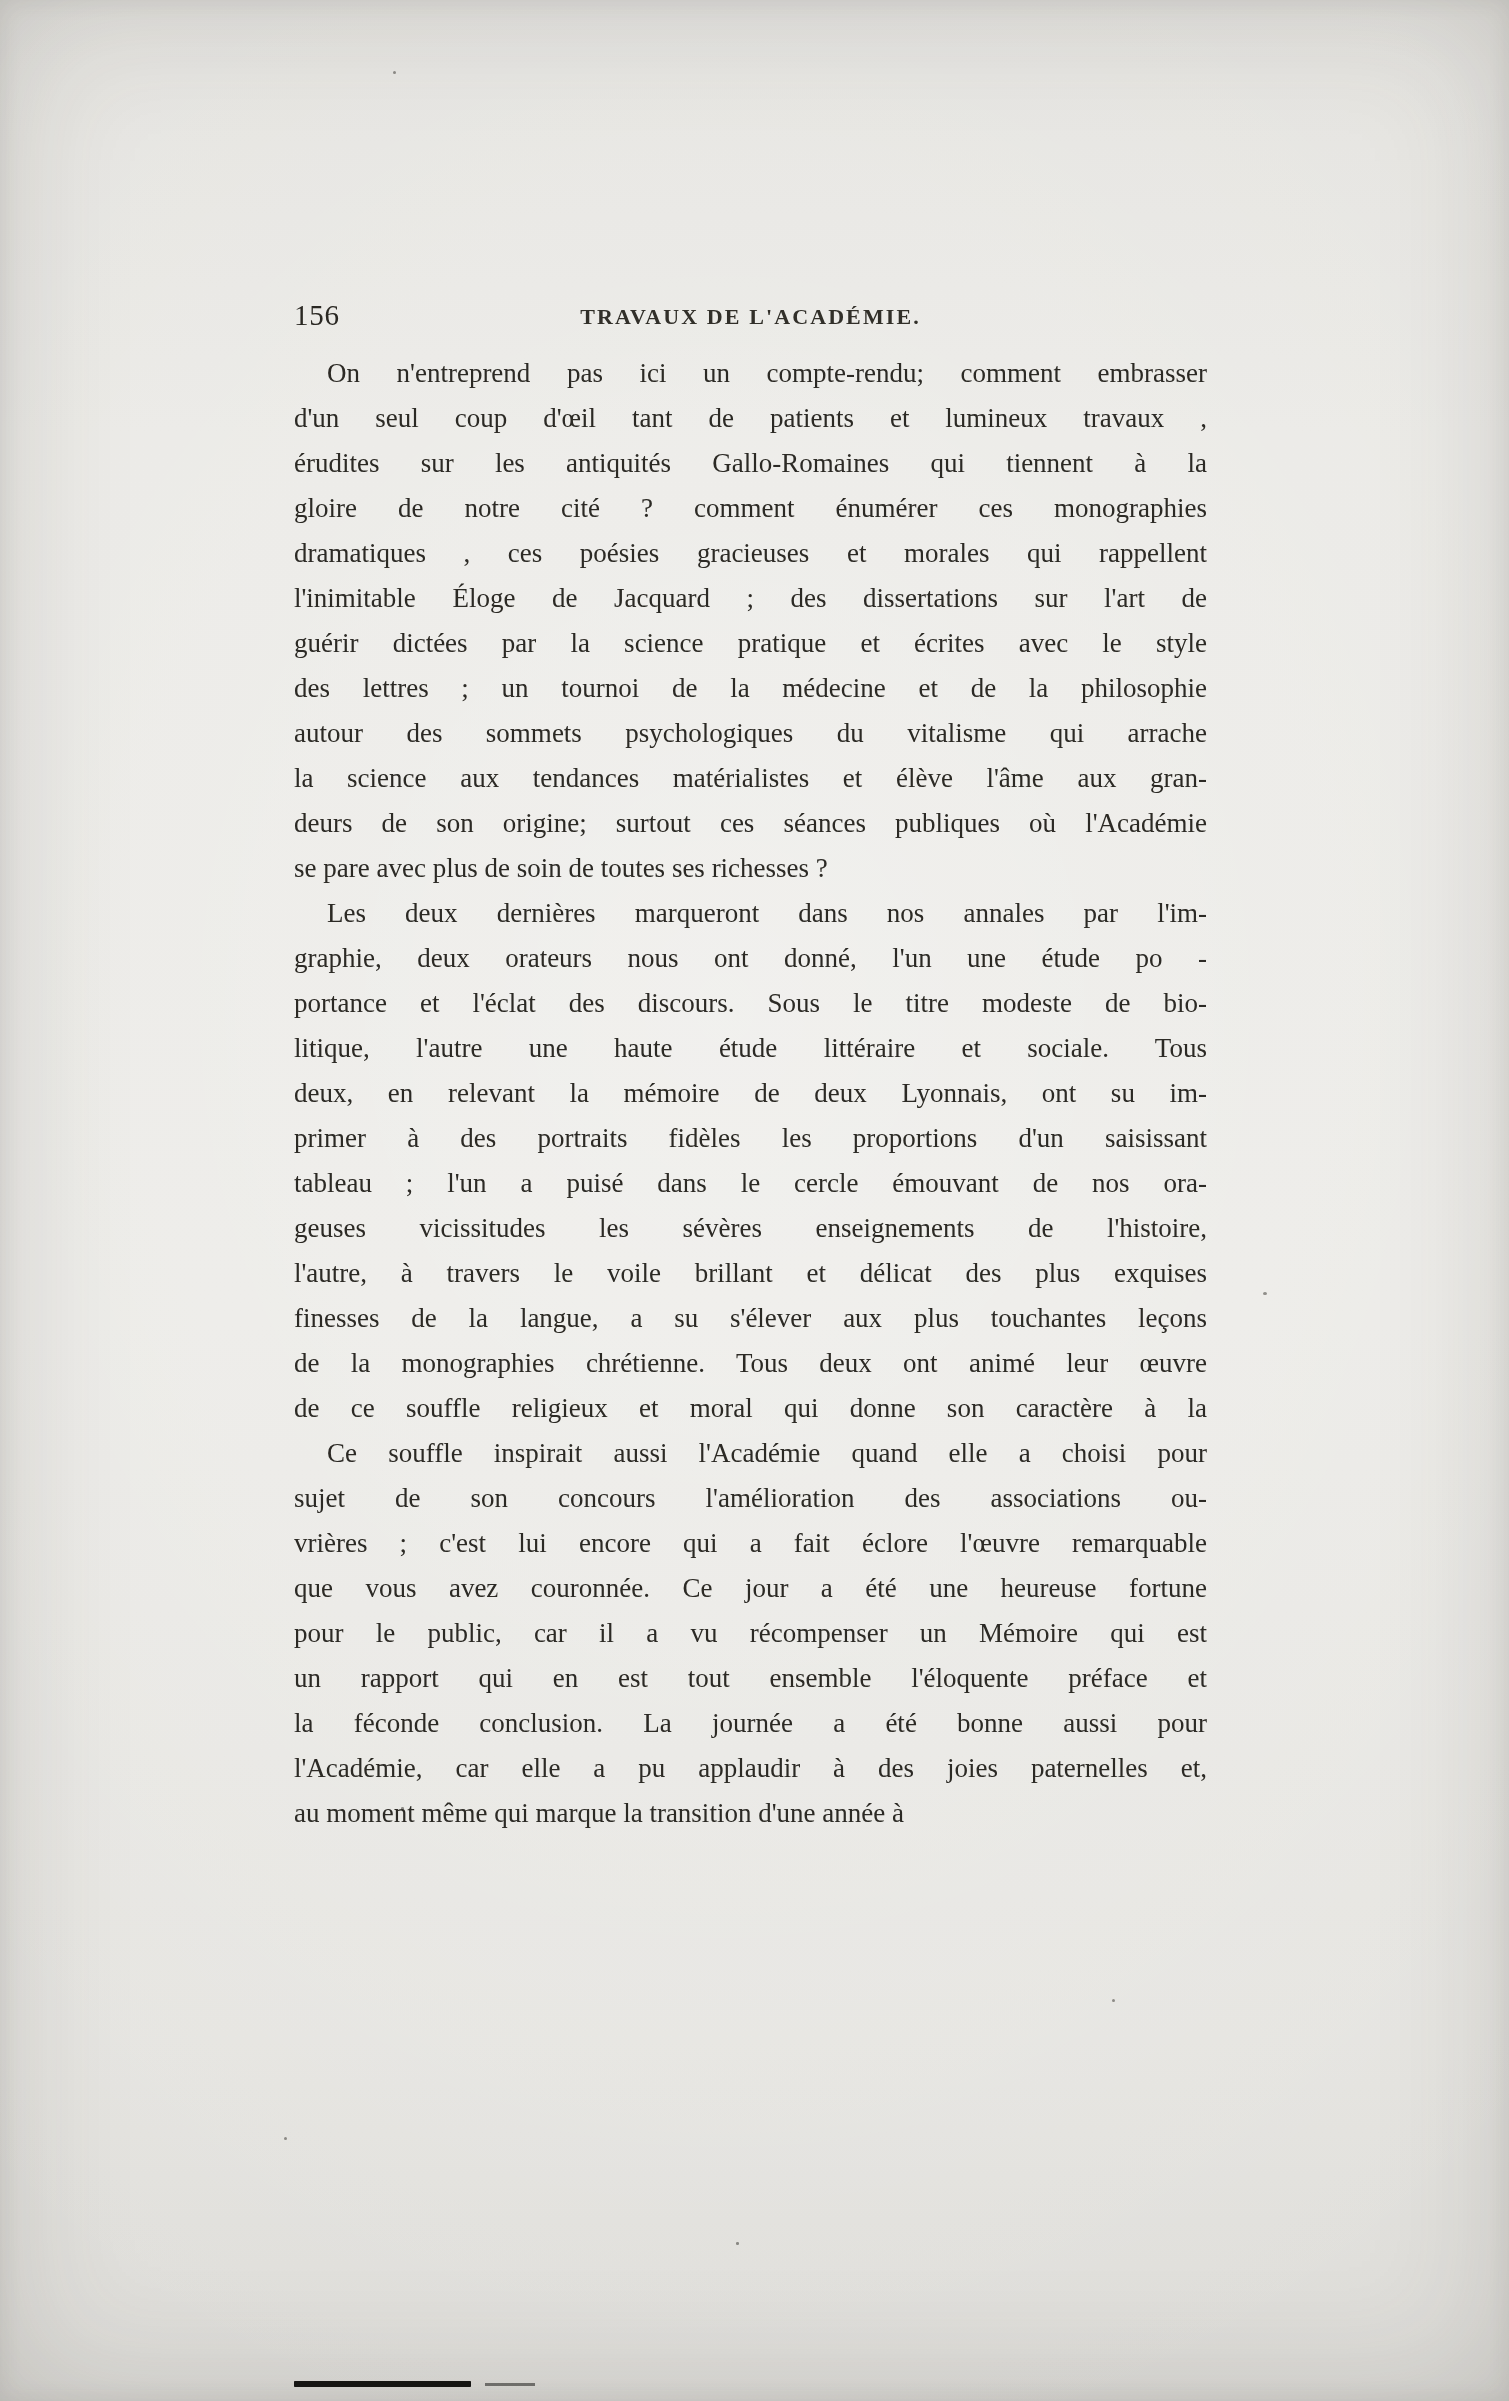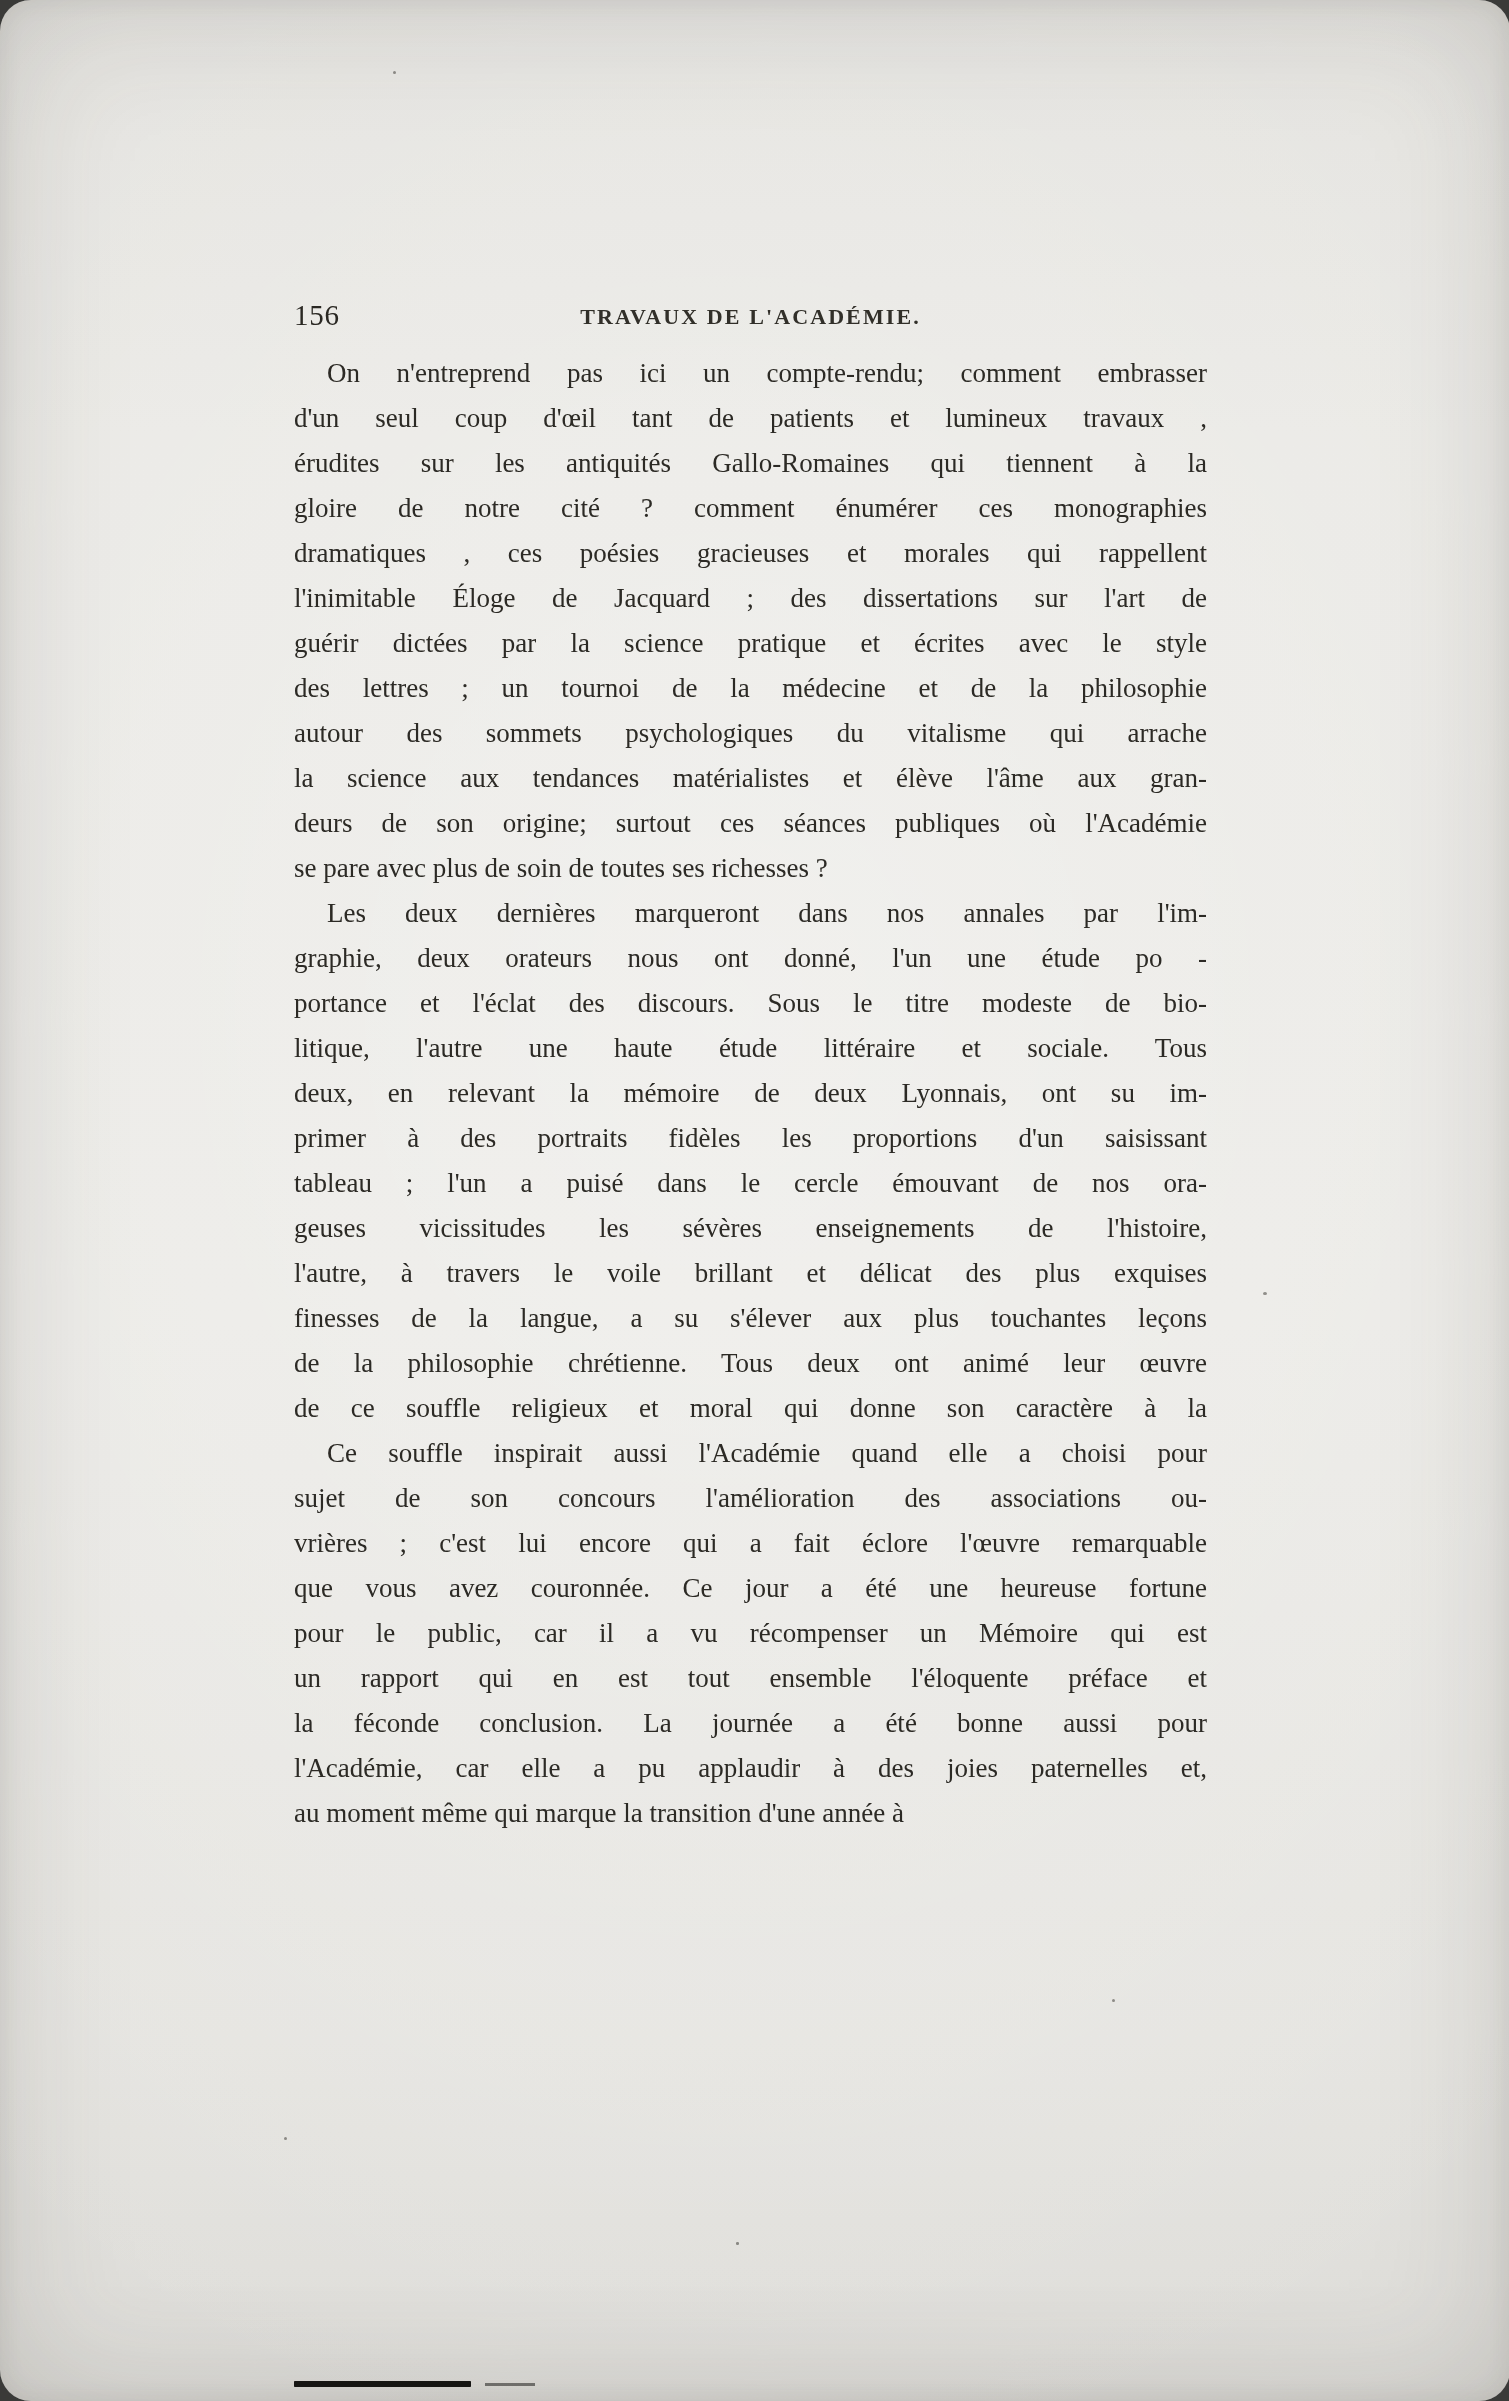--- a/index.html
+++ b/index.html
@@ -12,21 +12,20 @@
     width: 1510px;
     height: 2401px;
     margin: 0 auto;
     background:
       radial-gradient(ellipse 120% 90% at 48% 42%, rgba(255,255,255,0.35), rgba(255,255,255,0) 70%),
       linear-gradient(180deg, #e3e2de 0%, #e9e8e4 18%, #eae9e5 55%, #e5e4e0 85%, #dddcd8 100%);
     box-shadow: inset 0 0 134px rgba(60,58,52,0.18), inset 0 0 23.4px rgba(60,58,52,0.10);
     overflow: hidden;
     font-family: "Liberation Serif", "DejaVu Serif", serif;
     color: #2c2a25;
-    border-radius: 31px;
   }
   .text-block {
     position: absolute;
     left: 294px;
     top: 294px;
     width: 913px;
   }
   .page-head {
     position: relative;
     height: 47px;
@@ -126,21 +125,21 @@
           <div class="line first">Les deux dernières marqueront dans nos annales par l'im-</div>
           <div class="line">graphie, deux orateurs nous ont donné, l'un une étude po -</div>
           <div class="line">portance et l'éclat des discours. Sous le titre modeste de bio-</div>
           <div class="line">litique, l'autre une haute étude littéraire et sociale. Tous</div>
           <div class="line">deux, en relevant la mémoire de deux Lyonnais, ont su im-</div>
           <div class="line">primer à des portraits fidèles les proportions d'un saisissant</div>
           <div class="line">tableau ; l'un a puisé dans le cercle émouvant de nos ora-</div>
           <div class="line">geuses vicissitudes les sévères enseignements de l'histoire,</div>
           <div class="line">l'autre, à travers le voile brillant et délicat des plus exquises</div>
           <div class="line">finesses de la langue, a su s'élever aux plus touchantes leçons</div>
-          <div class="line">de la philosophie chrétienne. Tous deux ont animé leur œuvre</div>
+          <div class="line">de la monographies chrétienne. Tous deux ont animé leur œuvre</div>
           <div class="line">de ce souffle religieux et moral qui donne son caractère à la</div>
         </div>
         <div class="paragraph">
           <div class="line first">Ce souffle inspirait aussi l'Académie quand elle a choisi pour</div>
           <div class="line">sujet de son concours l'amélioration des associations ou-</div>
           <div class="line">vrières ; c'est lui encore qui a fait éclore l'œuvre remarquable</div>
           <div class="line">que vous avez couronnée. Ce jour a été une heureuse fortune</div>
           <div class="line">pour le public, car il a vu récompenser un Mémoire qui est</div>
           <div class="line">un rapport qui en est tout ensemble l'éloquente préface et</div>
           <div class="line">la féconde conclusion. La journée a été bonne aussi pour</div>

